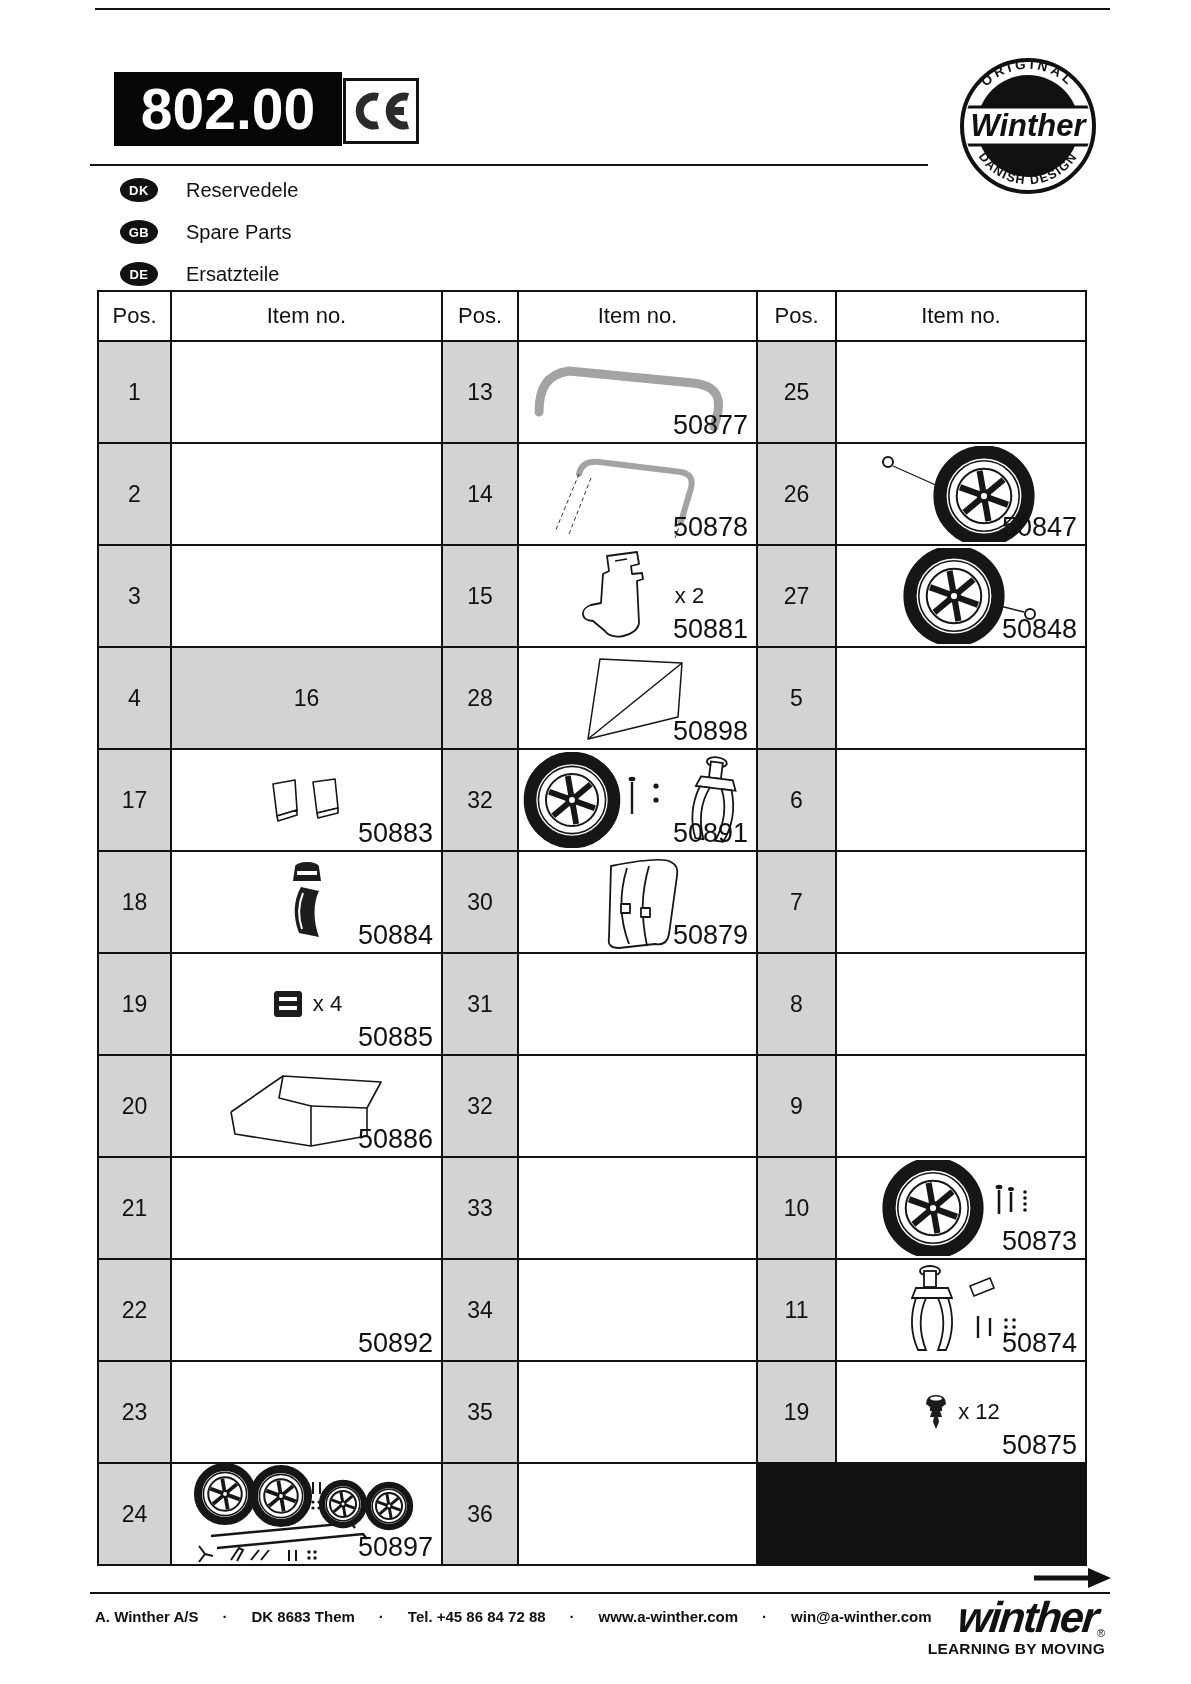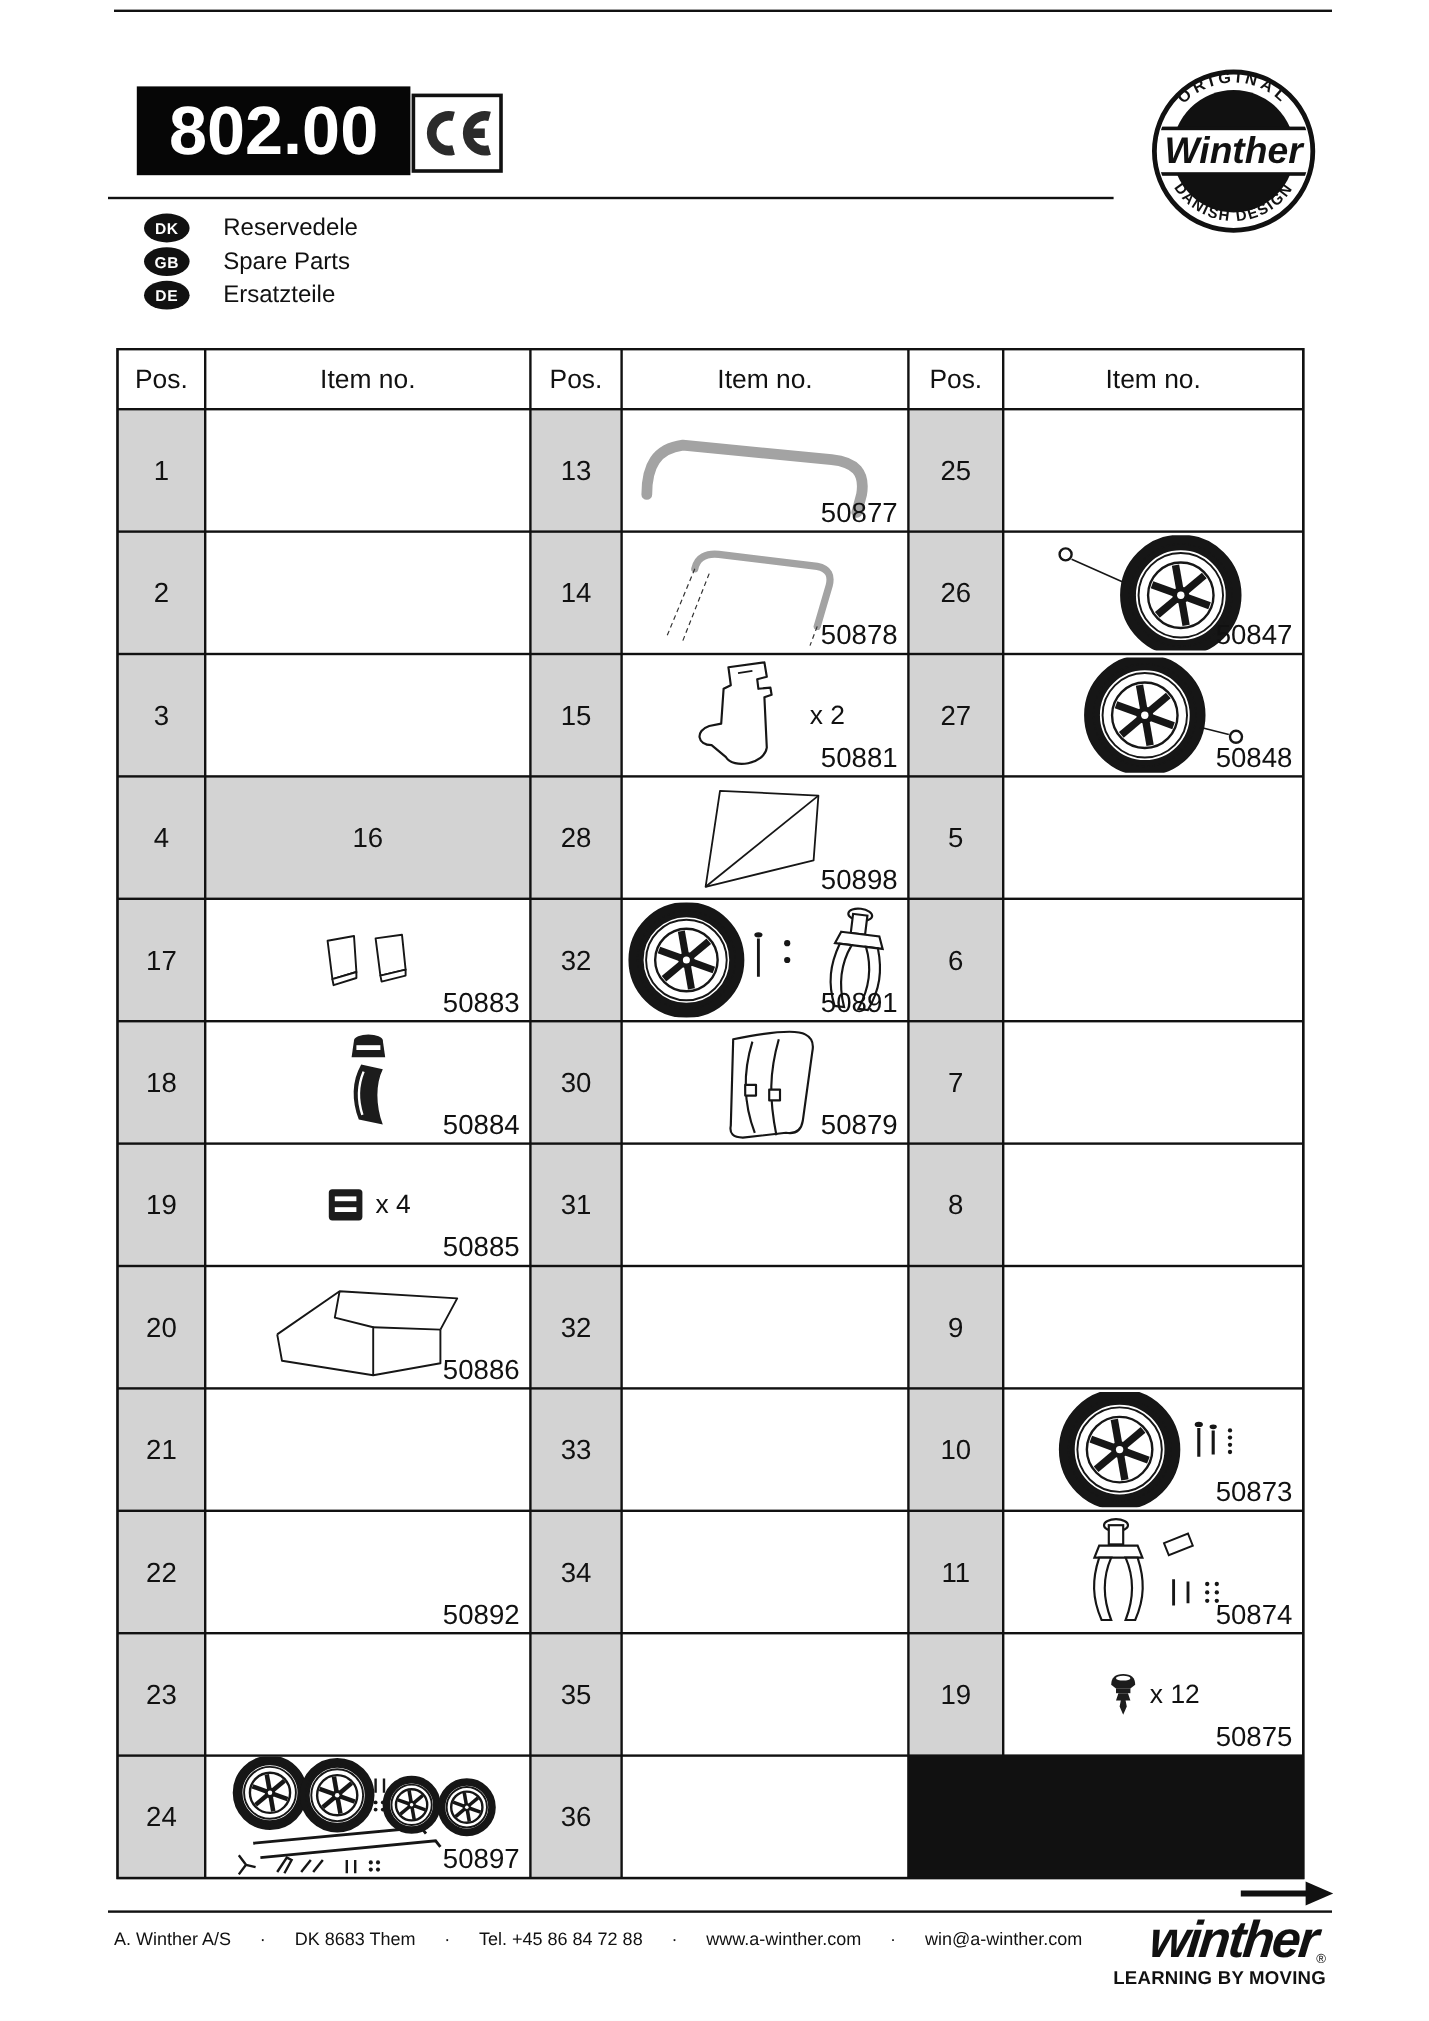--- a/index.html
+++ b/index.html
@@ -12,44 +12,44 @@
   
   .code-box{position:absolute;left:114px;top:72px;width:228px;height:74px;background:#060606;
             display:flex;align-items:center;justify-content:center;}
   .code-box span{color:#fff;font-size:57px;font-weight:bold;letter-spacing:0px;}
   .ce-box{position:absolute;left:343px;top:78px;width:76px;height:66px;border:3px solid #111;
           display:flex;align-items:center;justify-content:center;box-sizing:border-box;}
   .header-rule{position:absolute;left:90px;top:164px;width:838px;height:2px;background:#111;}
   .logo-badge{position:absolute;left:956px;top:54px;}
 
   
-  .langs{position:absolute;left:120px;top:178px;display:flex;flex-direction:column;gap:4px;}
+  .langs{position:absolute;left:120px;top:178px;display:flex;flex-direction:column;gap:18px;}
   .lang-row{display:flex;align-items:center;height:24px;}
   .lang-badge{width:38px;height:24px;border-radius:50%;background:#111;color:#fff;
               display:flex;align-items:center;justify-content:center;
               font-size:13px;font-weight:bold;letter-spacing:0.5px;}
   .lang-label{margin-left:28px;font-size:20px;}
 
   
   .grid{position:absolute;left:97px;top:290px;display:grid;
         grid-template-columns:71px 269px 74px 237px 77px 248px;
         grid-template-rows:48px repeat(12, 100px);
         gap:2px;background:#111;border:2px solid #111;}
   .cell{background:#fff;position:relative;display:flex;align-items:center;justify-content:center;}
   .cell.head{font-size:22px;}
   .cell.pos{background:var(--pos-bg,#d3d3d3);font-size:23px;}
   .cell.item{padding:2px;}
   .illus{display:flex;align-items:center;justify-content:center;}
   .qty{font-size:22px;margin-left:8px;white-space:nowrap;text-align:center;}
-  .pnum{position:absolute;right:8px;bottom:1px;font-size:23px;}
+  .pnum{position:absolute;right:8px;bottom:1px;font-size:27px;}
 
   
   .bottom-arrow{position:absolute;left:1032px;top:1566px;}
   .footer-rule{position:absolute;left:90px;top:1592px;width:1020px;height:2px;background:#111;}
-  .contacts{position:absolute;left:95px;top:1608px;display:flex;align-items:flex-start;gap:24px;font-size:15px;}
+  .contacts{position:absolute;left:95px;top:1608px;display:flex;align-items:flex-start;gap:24px;font-size:15px;font-weight:bold;}
   .contacts .sep{font-size:15px;}
   .wordmark-block{position:absolute;right:86px;top:1596px;text-align:right;line-height:1;}
   .wordmark{font-size:43px;font-weight:bold;font-style:italic;letter-spacing:-2px;display:inline-block;transform:skewX(-6deg);}
   .regmark{font-size:11px;vertical-align:bottom;}
   .tagline{font-size:15.5px;font-weight:bold;letter-spacing:0.2px;margin-top:2px;}
 </style>
 </head>
 <body>
 
 <div class="page">

